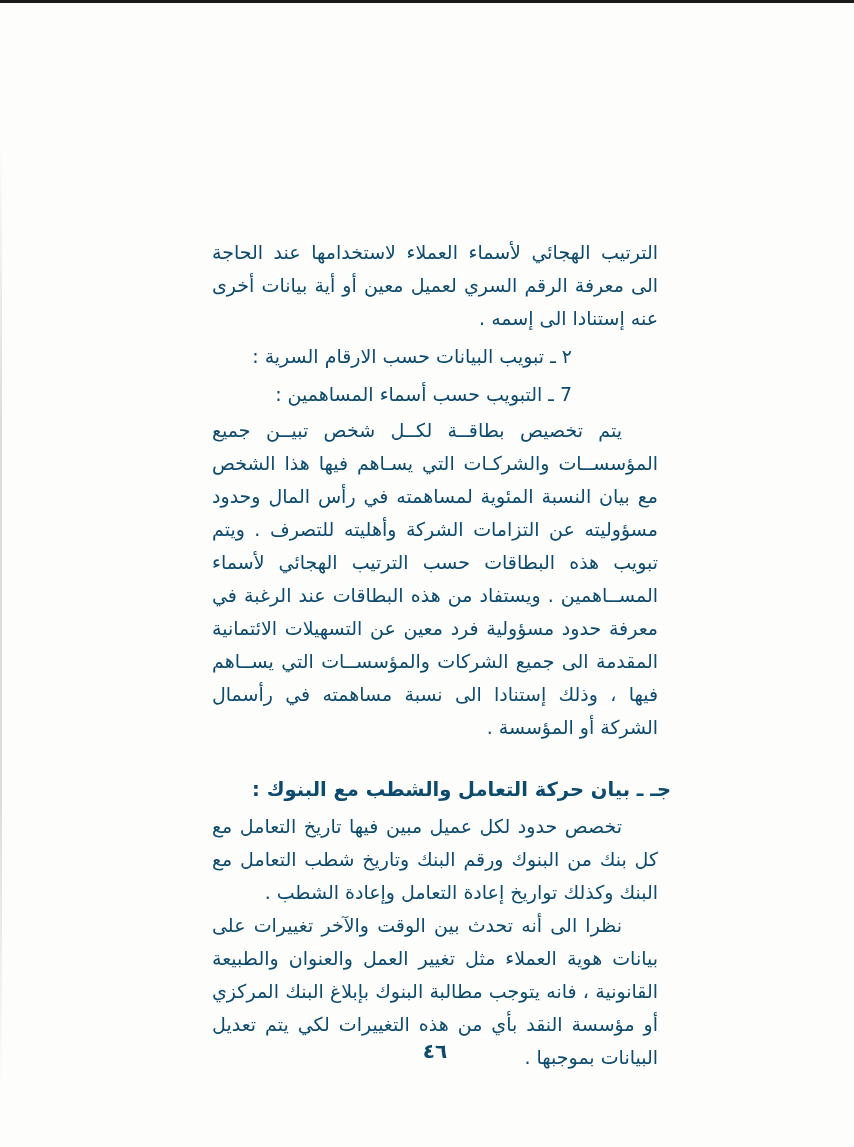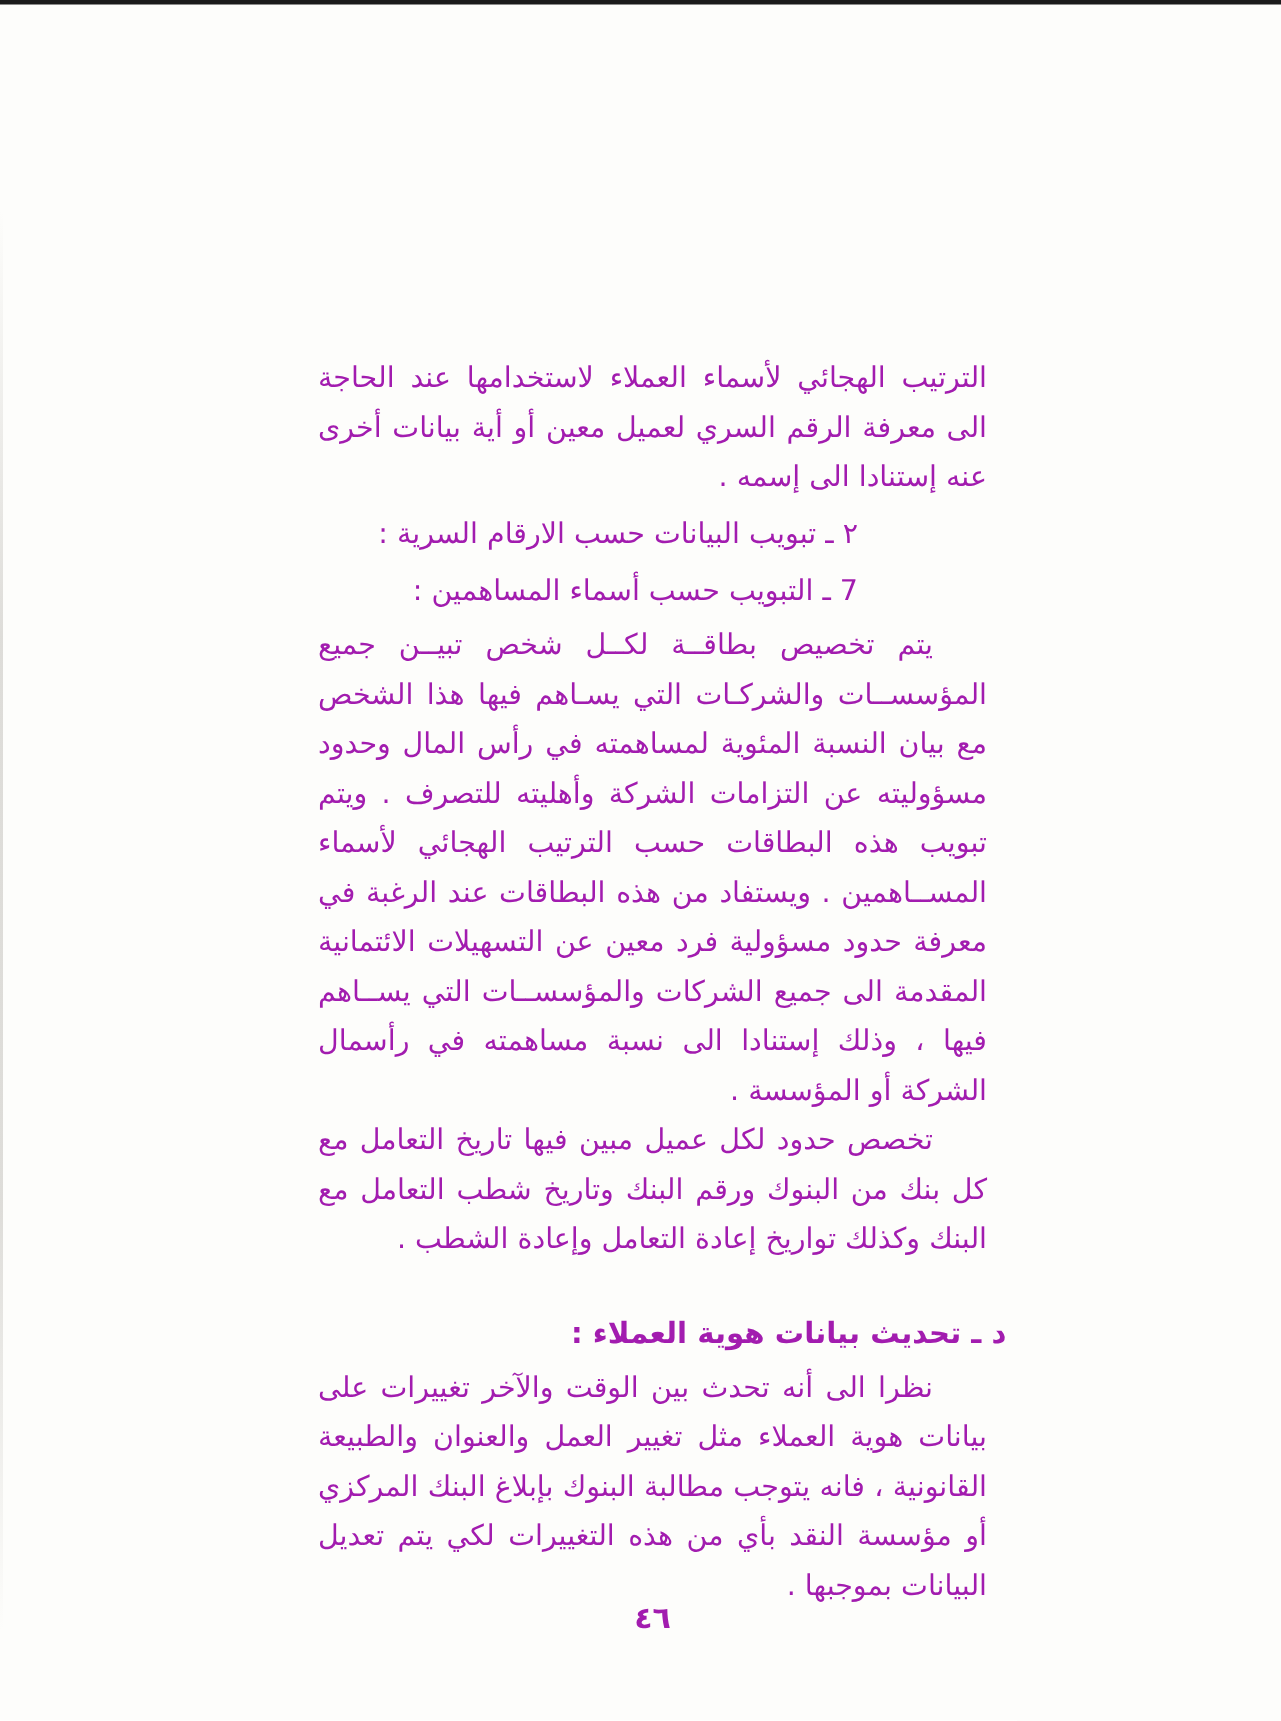--- a/index.html
+++ b/index.html
@@ -8,21 +8,21 @@
     background: #ffffff;
   }
   .page {
     position: relative;
     width: 854px;
     height: 1147px;
     margin: 0 auto;
     background: #fdfdfb;
     overflow: hidden;
     font-family: "DejaVu Sans", sans-serif;
-    color: #a21caf;
+    color: #0c4a6e;
   }
   .scan-edge-top {
     position: absolute;
     top: 0; left: 0; right: 0;
     height: 3px;
     background: #1b1b1b;
   }
   .scan-edge-left {
     position: absolute;
     top: 140px; bottom: 60px; left: 0;
@@ -56,21 +56,21 @@
   }
   .main-heading {
     margin: 29px -13px 3px 0;
     font-size: 19.5px;
     line-height: 34px;
     font-weight: bold;
     white-space: nowrap;
   }
   .page-number {
     position: absolute;
-    bottom: 57px;
+    bottom: 84px;
     right: 196px;
     width: 446px;
     text-align: center;
     font-size: 20px;
     font-weight: bold;
     letter-spacing: 2px;
   }
 </style>
 </head>
 <body>
@@ -84,24 +84,24 @@
 
     <p class="para">الترتيب الهجائي لأسماء العملاء لاستخدامها عند الحاجة الى معرفة الرقم السري لعميل معين أو أية بيانات أخرى عنه إستنادا الى إسمه .</p>
 
     <h3 class="sub-heading">٢ ـ تبويب البيانات حسب الارقام السرية :</h3>
 
 
     <h3 class="sub-heading">7 ـ التبويب حسب أسماء المساهمين :</h3>
 
     <p class="para indent">يتم تخصيص بطاقــة لكــل شخص تبيــن جميع المؤسســات والشركـات التي يسـاهم فيها هذا الشخص مع بيان النسبة المئوية لمساهمته في رأس المال وحدود مسؤوليته عن التزامات الشركة وأهليته للتصرف . ويتم تبويب هذه البطاقات حسب الترتيب الهجائي لأسماء المســاهمين . ويستفاد من هذه البطاقات عند الرغبة في معرفة حدود مسؤولية فرد معين عن التسهيلات الائتمانية المقدمة الى جميع الشركات والمؤسســات التي يســاهم فيها ، وذلك إستنادا الى نسبة مساهمته في رأسمال الشركة أو المؤسسة .</p>
 
+    <h3 class="main-heading">جـ ـ بيان حركة التعامل والشطب مع البنوك :</h3>
 
     <p class="para indent">تخصص حدود لكل عميل مبين فيها تاريخ التعامل مع كل بنك من البنوك ورقم البنك وتاريخ شطب التعامل مع البنك وكذلك تواريخ إعادة التعامل وإعادة الشطب .</p>
 
-    <h3 class="main-heading">د ـ تحديث بيانات هوية العملاء :</h3>
 
     <p class="para indent">نظرا الى أنه تحدث بين الوقت والآخر تغييرات على بيانات هوية العملاء مثل تغيير العمل والعنوان والطبيعة القانونية ، فانه يتوجب مطالبة البنوك بإبلاغ البنك المركزي أو مؤسسة النقد بأي من هذه التغييرات لكي يتم تعديل البيانات بموجبها .</p>
 
   </div>
 
   <div class="page-number">٤٦</div>
 
 </div>
 
 </body></html>

